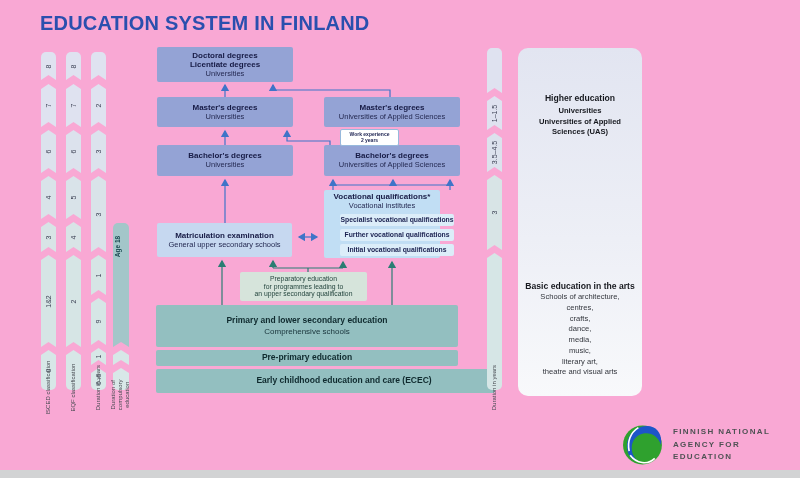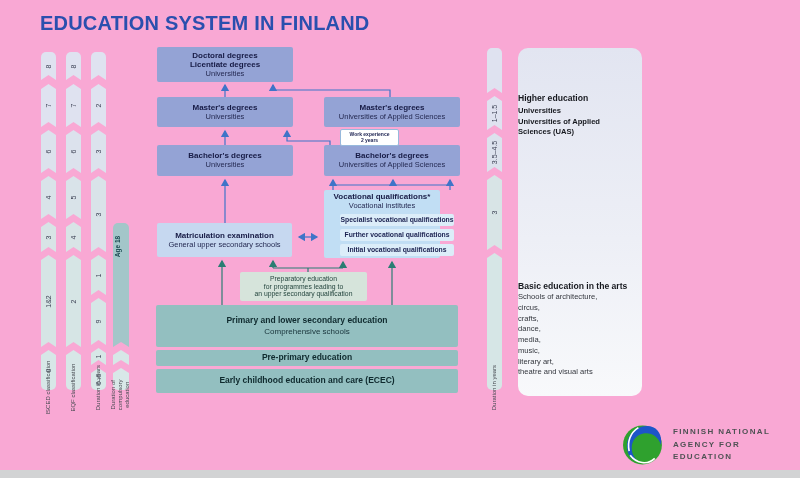--- a/index.html
+++ b/index.html
@@ -40,21 +40,21 @@
   .workexp{position:absolute;left:340px;top:129px;width:57px;height:15px;background:#ffffff;
            border:1px solid #97b9dc;border-radius:2px;display:flex;flex-direction:column;
            justify-content:center;align-items:center;line-height:1.1;z-index:5;}
   .workexp div{font-size:5px;font-weight:bold;color:#1b2150;white-space:nowrap;}
 
   .arrows{position:absolute;left:0;top:0;z-index:4;pointer-events:none;}
 
   
   .rpanel{position:absolute;left:518px;top:48px;width:124px;height:348px;border-radius:10px;
           background:linear-gradient(180deg,#e2e5f1 0%,#edeff6 55%,#f8f9fb 100%);}
-  .rblock{position:absolute;left:518px;width:124px;color:#2a2d35;}
+  .rblock{position:absolute;left:518px;width:124px;text-align:center;color:#2a2d35;}
   .rblock .h{font-weight:bold;font-size:8.6px;color:#17191f;margin-bottom:3px;}
   .rblock .b{font-weight:bold;font-size:7.6px;line-height:1.4;color:#17191f;}
   .rblock .l{font-size:7.6px;line-height:1.42;color:#33363d;}
 
   .footnote{position:absolute;left:157px;top:424px;font-size:7.5px;font-style:italic;color:#2b2b2b;}
 
   .logo{position:absolute;left:622px;top:424px;display:flex;align-items:center;}
   .logo-text{margin-left:10px;font-size:8px;letter-spacing:1.4px;color:#4f5254;font-weight:600;line-height:1.6;}
 </style>
 </head>
@@ -202,21 +202,21 @@
 
   <div class="bx teal" style="left:156px;top:305px;width:302px;height:42px;">
     <div class="t">Primary and lower secondary education</div>
     <div class="s">Comprehensive schools</div>
   </div>
 
   <div class="bx teal" style="left:156px;top:350px;width:302px;height:16px;">
     <div class="t">Pre-primary education</div>
   </div>
 
-  <div class="bx teal" style="left:156px;top:369px;width:302px;height:24px;">
+  <div class="bx teal" style="left:156px;top:369px;width:302px;height:24px;padding-left:37px;">
     <div class="t">Early childhood education and care (ECEC)</div>
   </div>
 
 
   <svg class="arrows" width="800" height="478">
     <defs>
       <marker id="ab" orient="auto-start-reverse" markerWidth="7" markerHeight="7" refX="5" refY="3.5">
         <path d="M0,0 L6,3.5 L0,7 Z" fill="#3f74c8"></path>
       </marker>
       <marker id="at" orient="auto-start-reverse" markerWidth="7" markerHeight="7" refX="5" refY="3.5">
@@ -275,21 +275,21 @@
     <div class="h">Higher education</div>
     <div class="b">Universities</div>
     <div class="b">Universities of Applied</div>
     <div class="b">Sciences (UAS)</div>
   </div>
 
 
   <div class="rblock" style="top:281px;">
     <div class="h" style="margin-bottom:1px;">Basic education in the arts</div>
     <div class="l">Schools of architecture,</div>
-    <div class="l">circus,</div>
+    <div class="l">centres,</div>
     <div class="l">crafts,</div>
     <div class="l">dance,</div>
     <div class="l">media,</div>
     <div class="l">music,</div>
     <div class="l">literary art,</div>
     <div class="l">theatre and visual arts</div>
   </div>
 
   <div class="logo">
     <svg width="42" height="42" viewBox="0 0 40 40">

